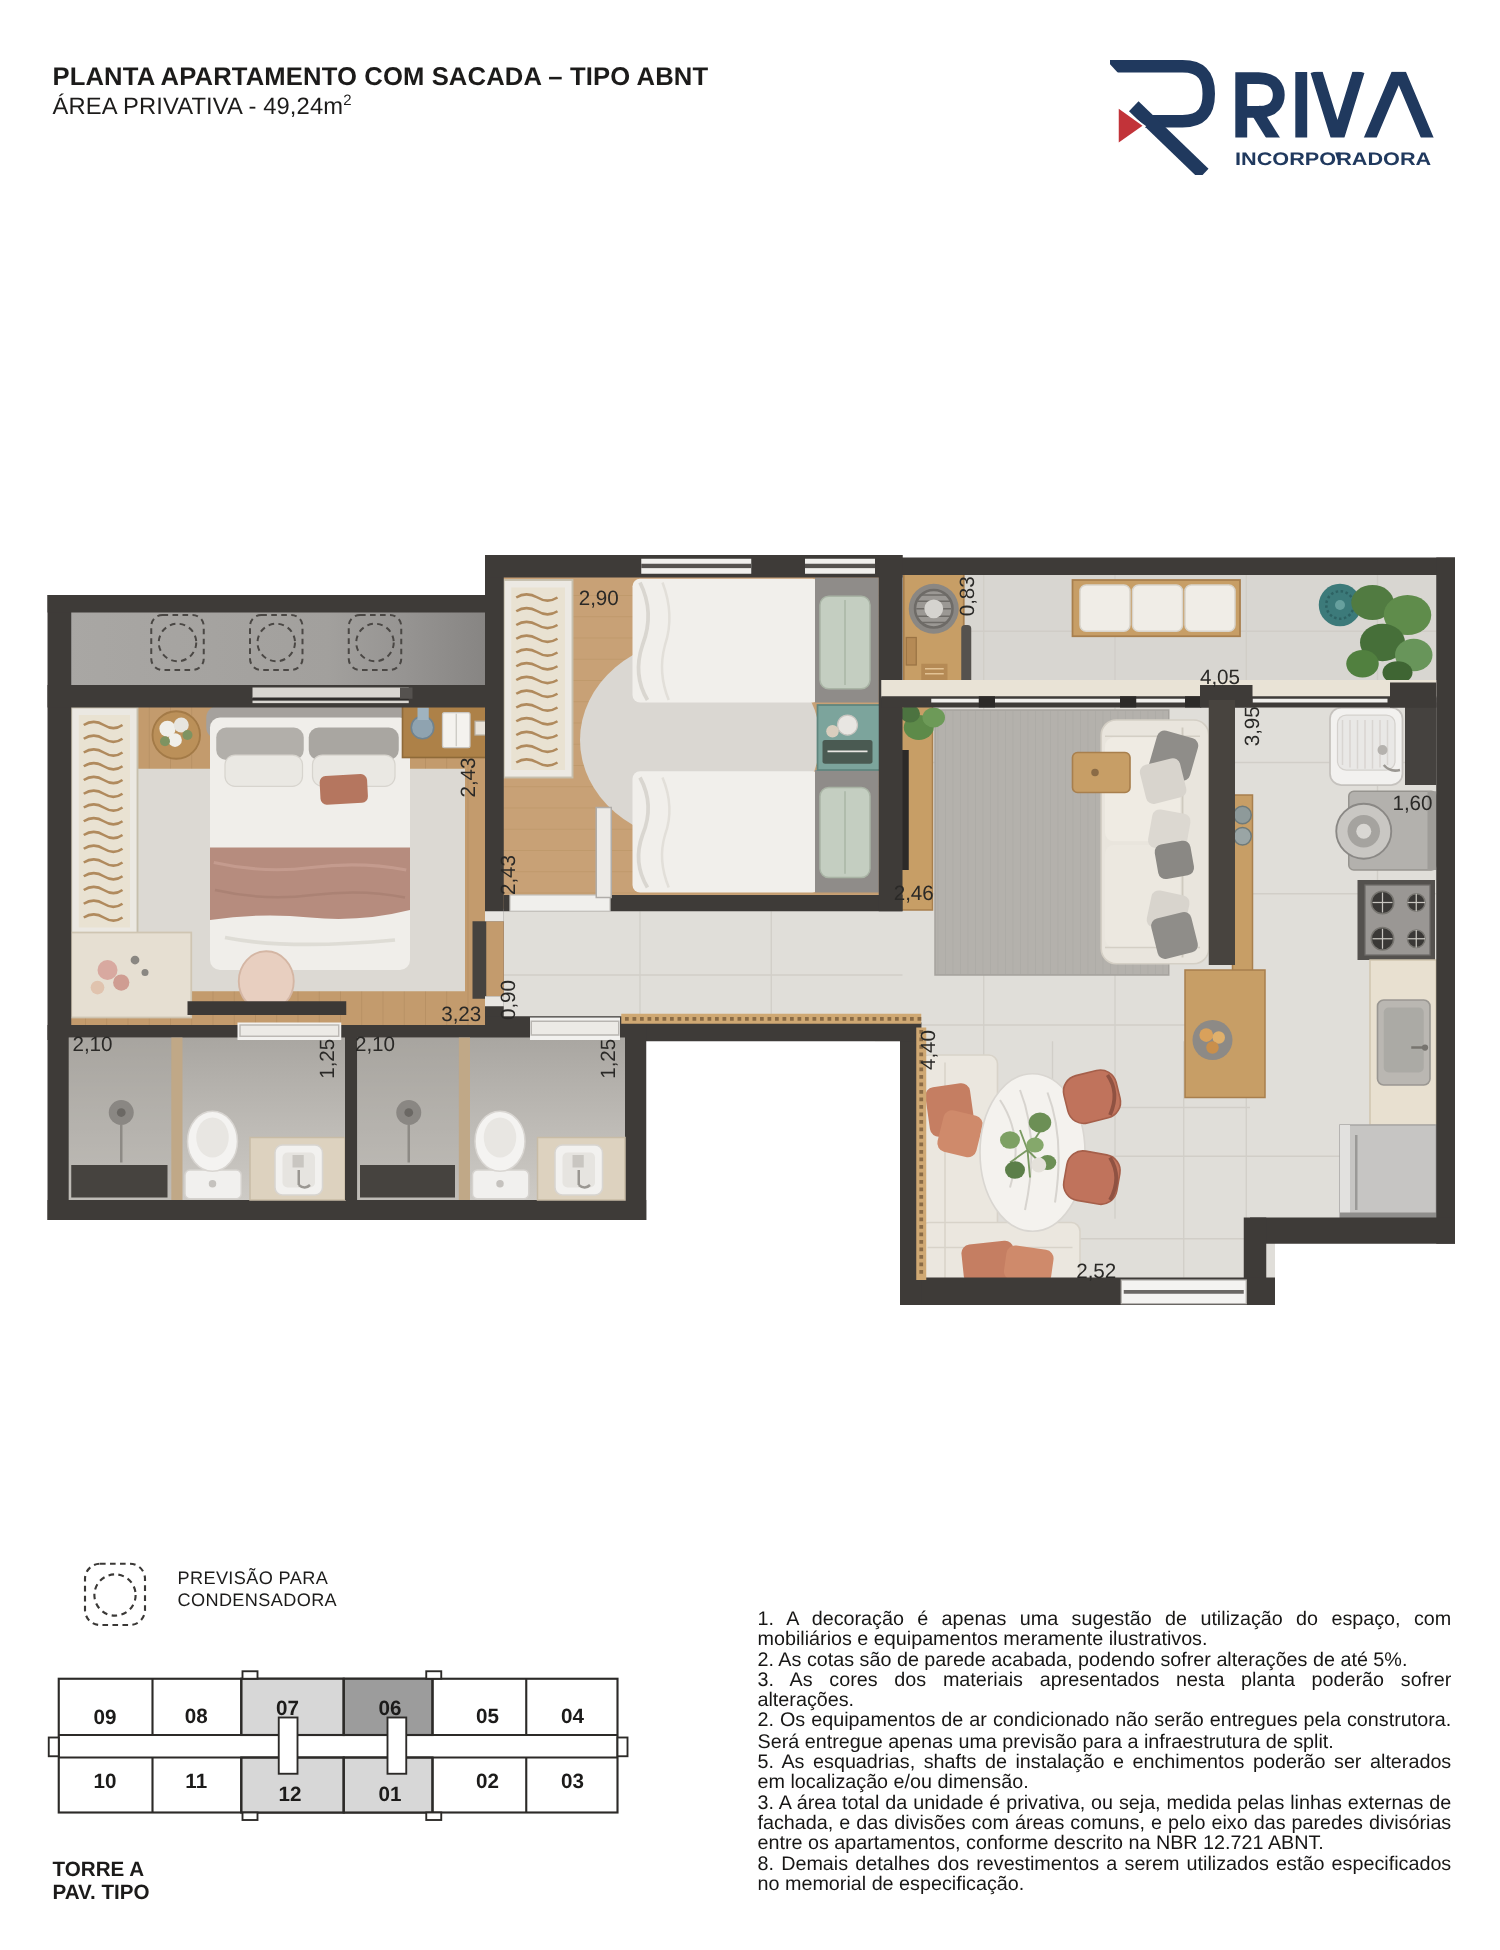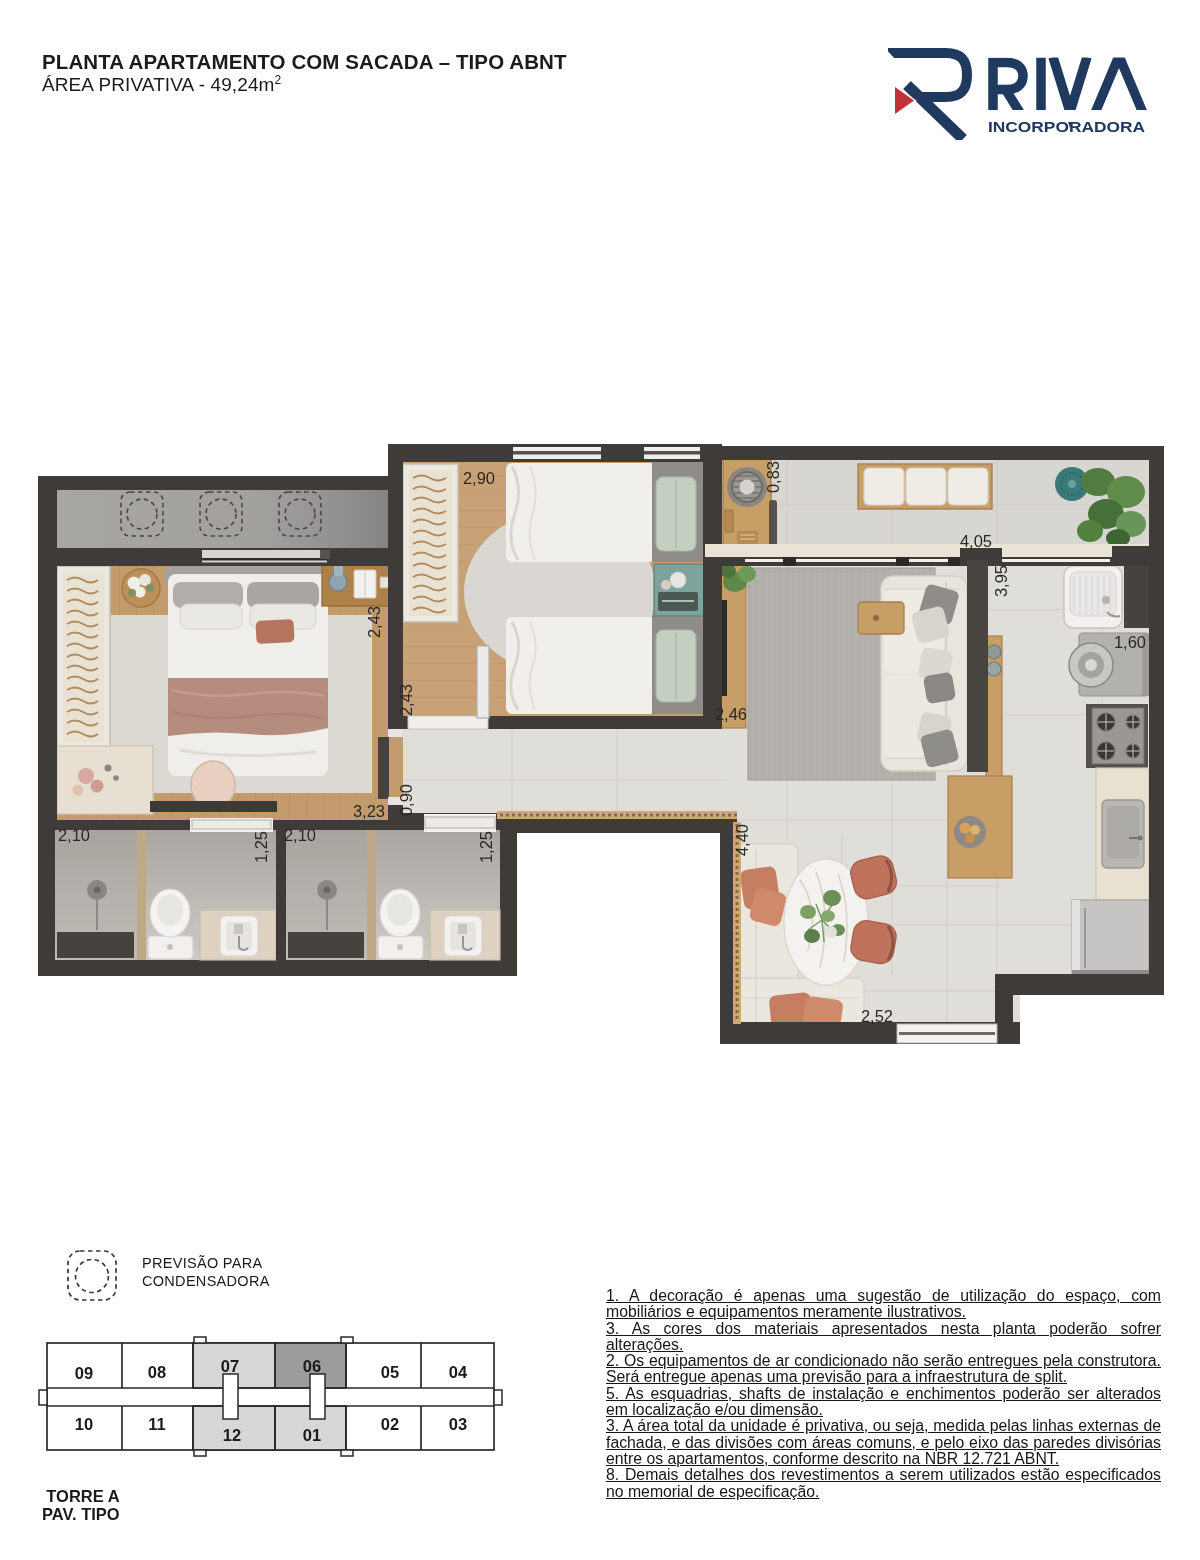--- a/index.html
+++ b/index.html
@@ -2,22 +2,22 @@
 <html><head>
 <meta charset="utf-8">
 <style>
   html,body{margin:0;padding:0;}
   body{width:1200px;height:1560px;position:relative;background:#ffffff;font-family:"Liberation Sans",sans-serif;overflow:hidden;}
   .abs{position:absolute;}
   #title1{left:42px;top:50px;font-size:20.5px;font-weight:bold;color:#1c1b1a;letter-spacing:.1px;}
   #title2{left:42px;top:73px;font-size:19px;color:#1c1b1a;letter-spacing:.1px;}
   #title2 sup{font-size:12px;}
   #legendtext{left:142px;top:1254px;font-size:14.5px;color:#1c1b1a;line-height:18px;letter-spacing:.3px;}
-  #torre{left:42px;top:1487px;font-size:16.5px;font-weight:bold;color:#1c1b1a;line-height:18px;letter-spacing:0;text-align:right;}
-  #disclaimer{left:606px;top:1288px;width:555px;font-size:15.8px;line-height:16.3px;color:#171615;text-align:justify;text-decoration:underline;}
+  #torre{left:42px;top:1487px;font-size:16.5px;font-weight:bold;color:#1c1b1a;line-height:18px;letter-spacing:0;}
+  #disclaimer{left:606px;top:1288px;width:555px;font-size:15.8px;line-height:16.3px;color:#171615;text-align:justify;}
   #disclaimer p{margin:0;}
 </style>
 </head>
 <body>
 
 <div class="abs" id="title1">PLANTA APARTAMENTO COM SACADA – TIPO ABNT</div>
 
 <div class="abs" id="title2">ÁREA PRIVATIVA - 49,24m<sup>2</sup></div>
 
 <svg class="abs" id="logo" style="left:880px;top:40px" width="275" height="100" viewBox="0 0 275 100">
@@ -725,18 +725,19 @@
   </g>
 </g>
 </svg>
 
 <div class="abs" id="legendtext">PREVISÃO PARA<br>CONDENSADORA</div>
 
 <div class="abs" id="torre">TORRE A<br>PAV. TIPO</div>
 
 <div class="abs" id="disclaimer">
 <p>1. A decoração é apenas uma sugestão de utilização do espaço, com mobiliários e equipamentos meramente ilustrativos.</p>
+<p>2. As cotas são de parede acabada, podendo sofrer alterações de até 5%.</p>
 <p>3. As cores dos materiais apresentados nesta planta poderão sofrer alterações.</p>
 <p>2. Os equipamentos de ar condicionado não serão entregues pela construtora. Será entregue apenas uma previsão para a infraestrutura de split.</p>
 <p>5. As esquadrias, shafts de instalação e enchimentos poderão ser alterados em localização e/ou dimensão.</p>
 <p>3. A área total da unidade é privativa, ou seja, medida pelas linhas externas de fachada, e das divisões com áreas comuns, e pelo eixo das paredes divisórias entre os apartamentos, conforme descrito na NBR 12.721 ABNT.</p>
 <p>8. Demais detalhes dos revestimentos a serem utilizados estão especificados no memorial de especificação.</p>
 </div>
 
 </body></html>

